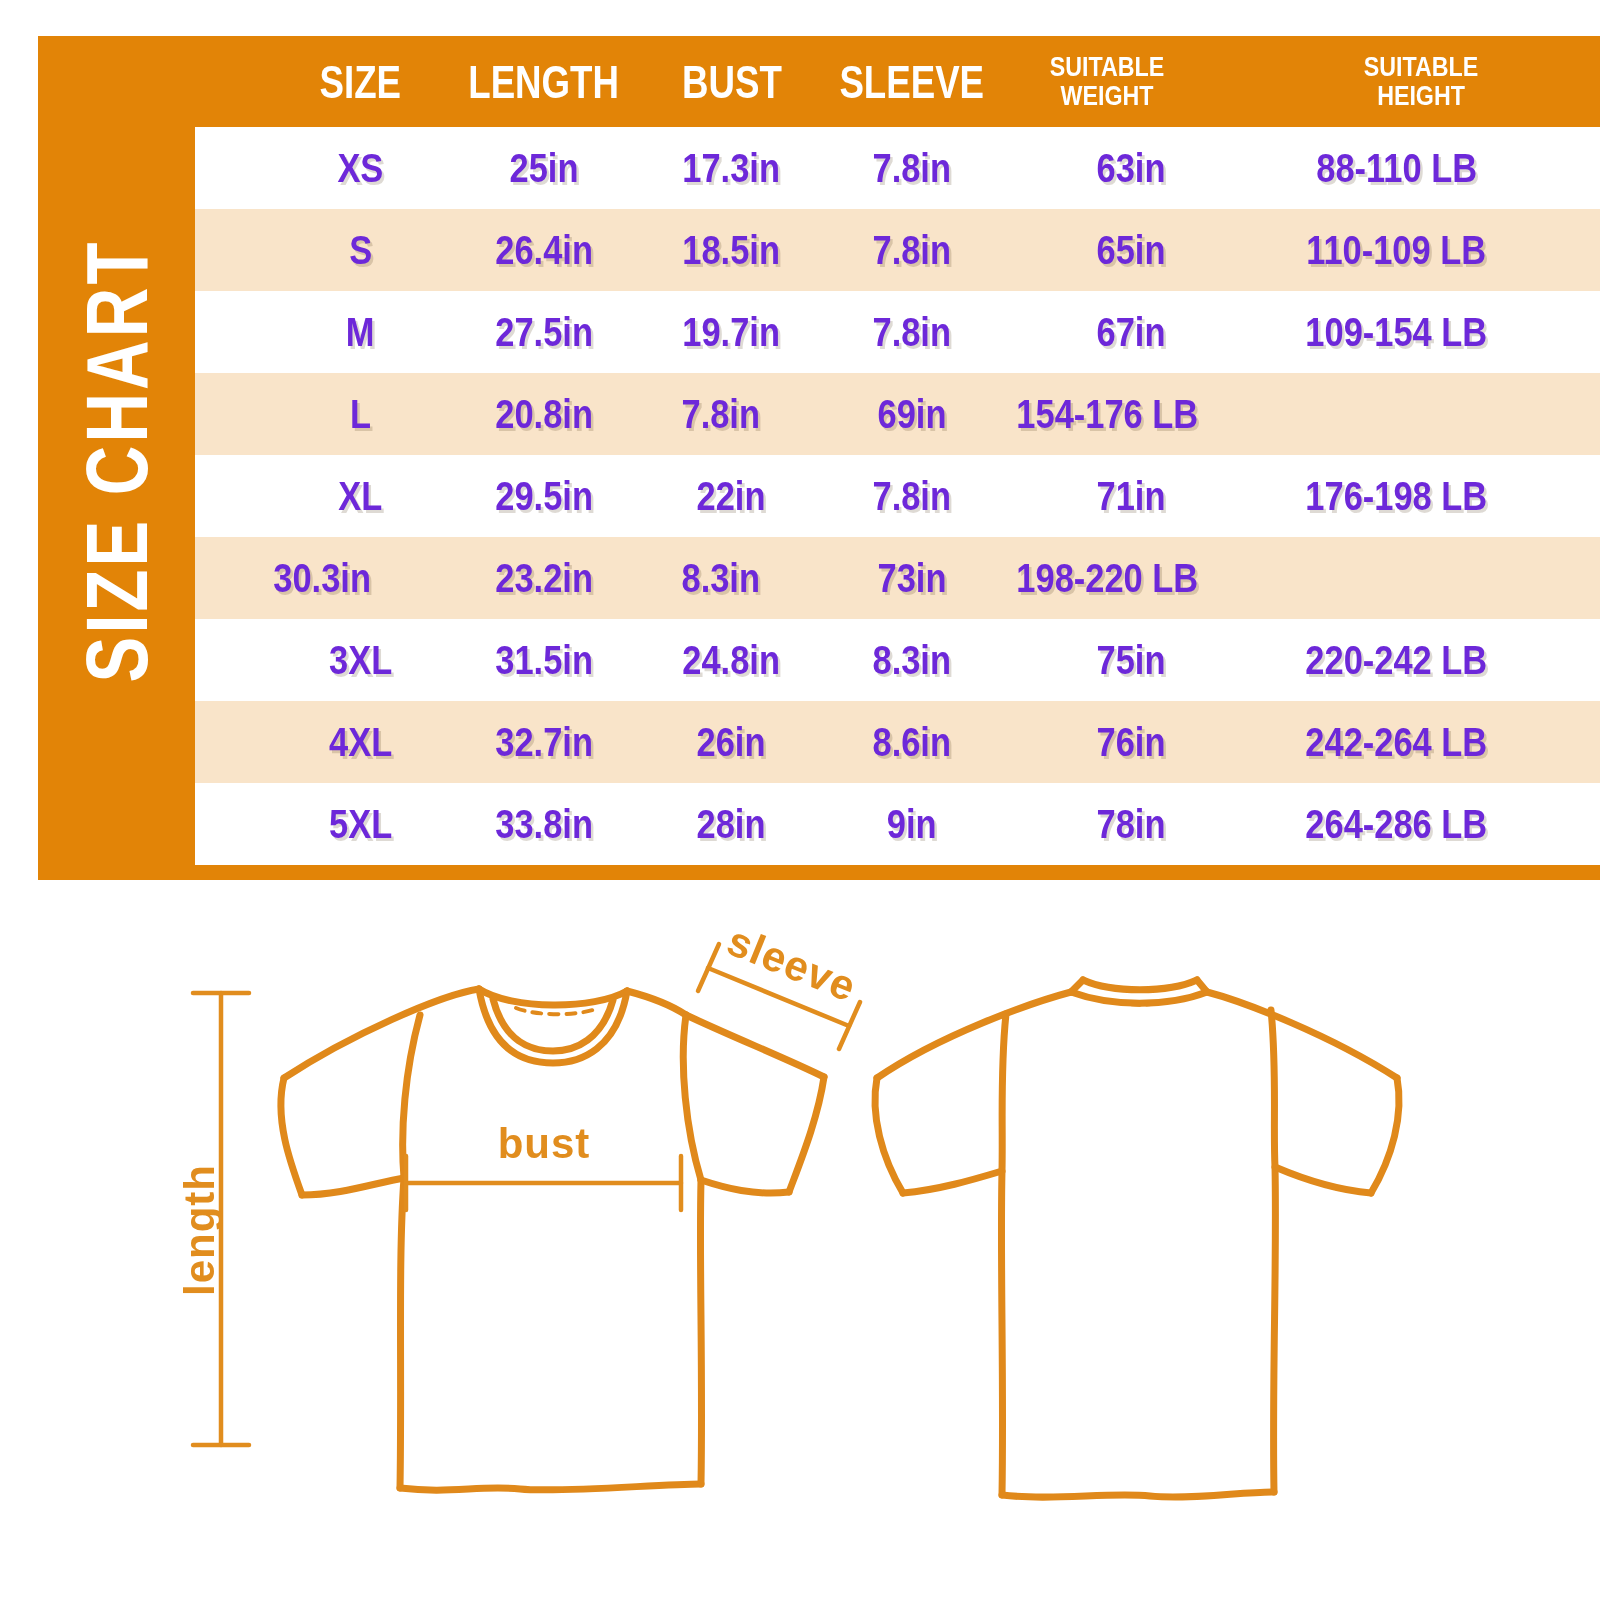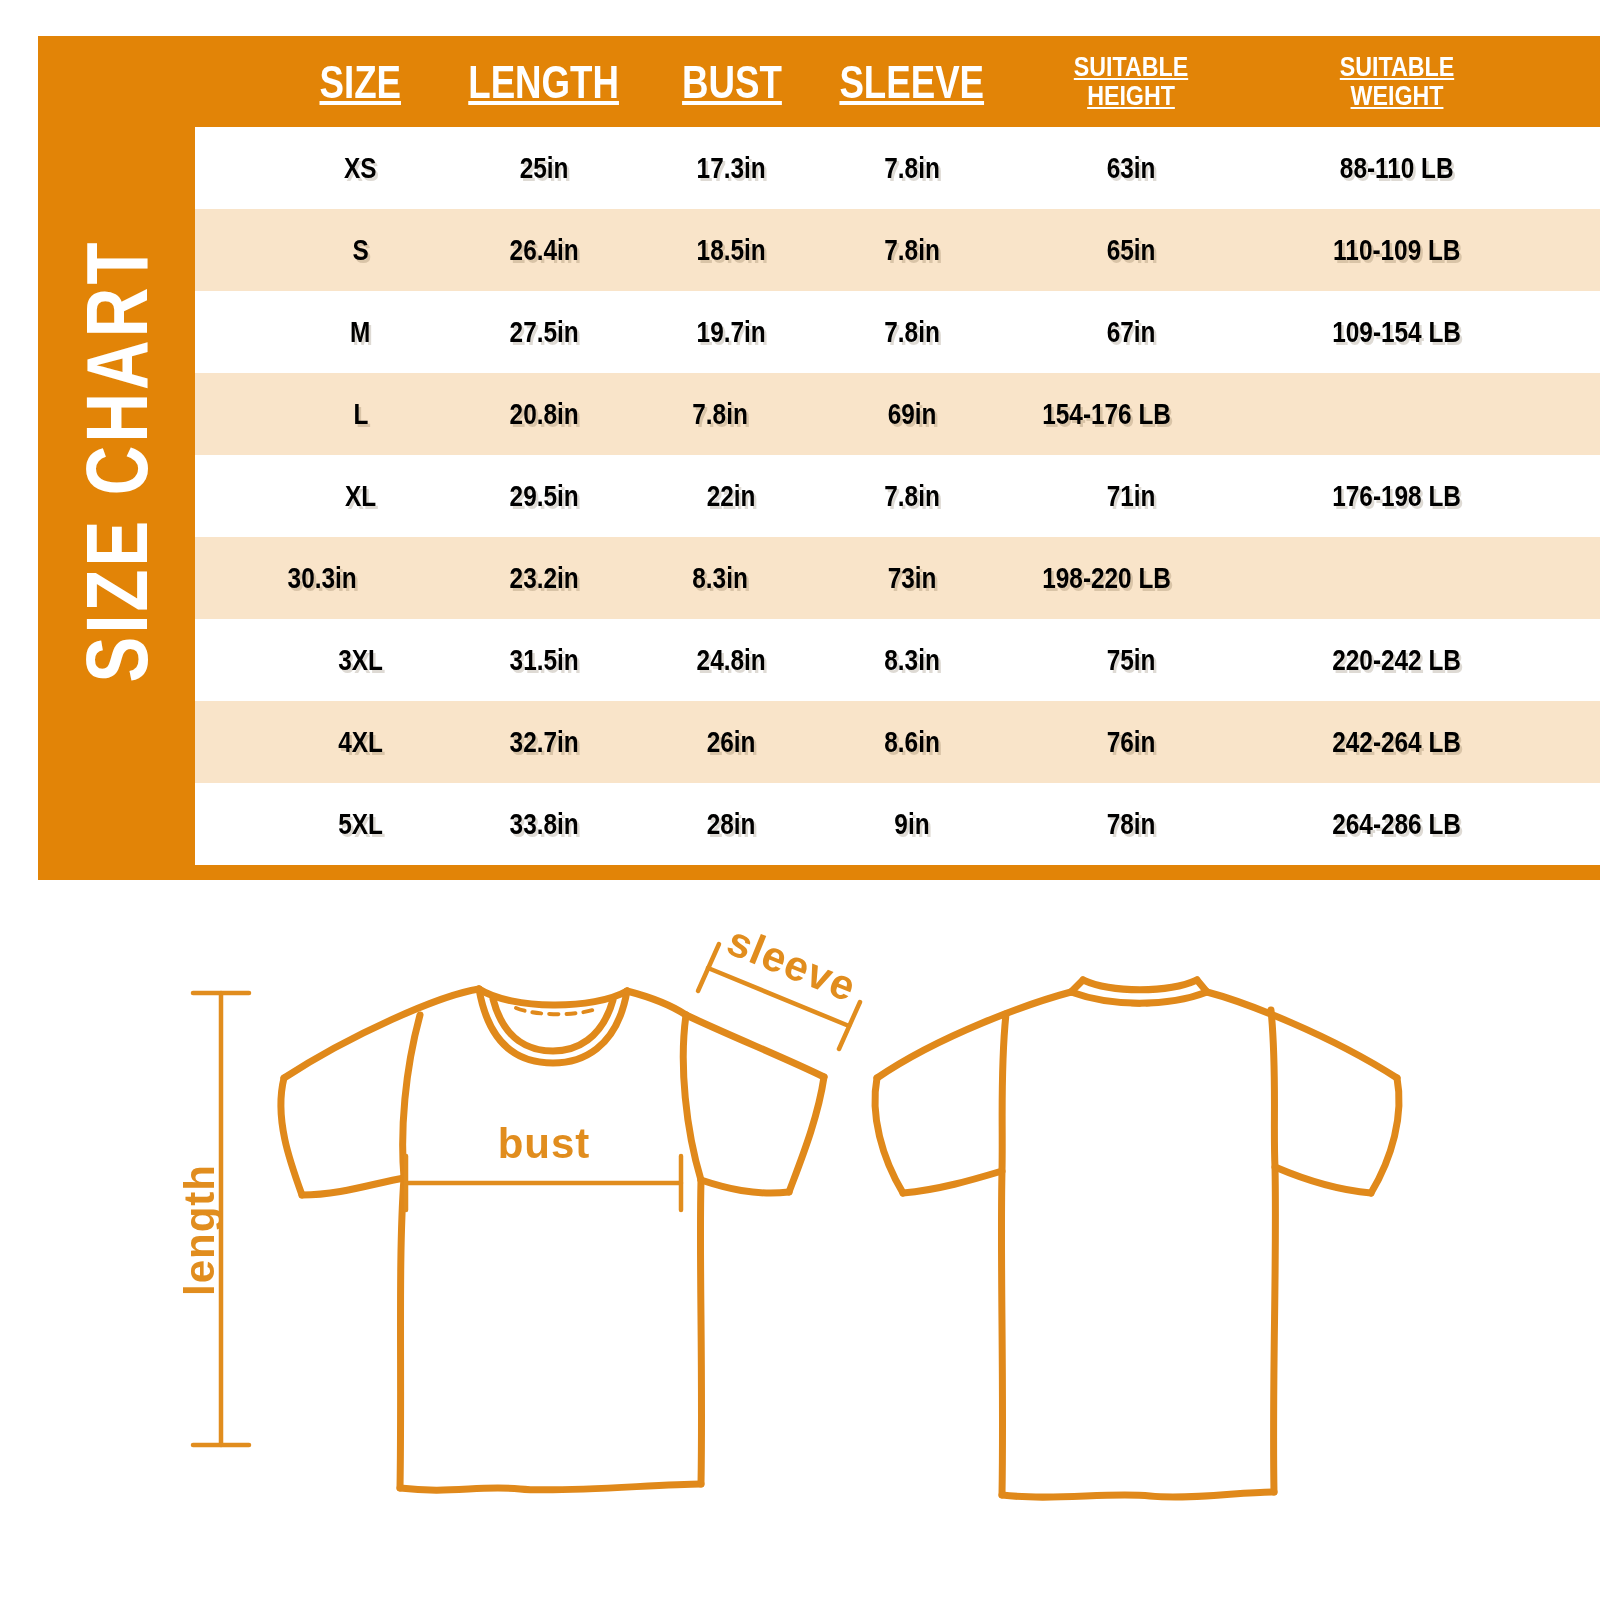--- a/index.html
+++ b/index.html
@@ -5,40 +5,40 @@
   html,body{margin:0;padding:0;background:#ffffff;}
   body{width:1600px;height:1600px;position:relative;overflow:hidden;
        font-family:"Liberation Sans",sans-serif;}
   .page{position:absolute;inset:0;}
 
   
   .size-table{position:absolute;left:38px;top:36px;width:1562px;height:844px;
               background:#E28407;box-sizing:border-box;}
   .header-row{display:grid;grid-template-columns:157px 255px 188px 187px 196px 242px 337px;
               height:91px;}
-  .hcell{display:flex;justify-content:center;align-items:center;color:#ffffff;font-weight:700;text-decoration:underline;}
+  .hcell{display:flex;justify-content:center;align-items:center;color:#ffffff;font-weight:700;}
   .hcell .cnd{transform:scaleX(0.78);font-size:47px;white-space:nowrap;}
   .hcell.small .cnd{font-size:27px;line-height:1.07;text-align:center;white-space:normal;
                     width:150px;transform:scaleX(0.86);}
   .colpad1{padding-left:76px;}
   .colpad4{padding-right:22px;}
   .colpad5{padding-right:22px;}
   .colpad6{padding-right:70px;}
 
   .body-row{display:flex;height:738px;}
   .side{width:157px;display:flex;align-items:center;justify-content:center;
         padding-bottom:70px;box-sizing:border-box;}
   .side-text{writing-mode:vertical-rl;transform:rotate(180deg) scaleY(0.78);
              color:#ffffff;font-weight:700;font-size:88px;letter-spacing:4px;white-space:nowrap;}
   .rows{width:1405px;}
   .row{display:grid;grid-template-columns:255px 188px 187px 196px 242px 337px;
        height:82px;background:#ffffff;}
   .row.alt{background:#F9E4C9;}
   .cell{display:flex;justify-content:center;align-items:center;
-        color:#000000;font-weight:700;font-size:29px;}
+        color:#6d28d9;font-weight:700;font-size:41px;}
   .cell .cnd{transform:scaleX(0.84);white-space:nowrap;
              text-shadow:3px 3px 0 rgba(70,48,15,0.18);}
 
   
   .diagram{position:absolute;left:0;top:900px;width:1600px;height:700px;}
   .diagram text{font-family:"Liberation Sans",sans-serif;font-weight:700;
                 font-size:42px;letter-spacing:1px;}
 </style>
 </head>
 <body>
@@ -53,25 +53,25 @@
         </div>
       <div class="hcell">
         <span class="cnd">LENGTH</span>
         </div>
       <div class="hcell">
         <span class="cnd">BUST</span>
         </div>
       <div class="hcell colpad4">
         <span class="cnd">SLEEVE</span>
         </div>
+      <div class="hcell small colpad6">
+        <span class="cnd">SUITABLE WEIGHT</span>
+        </div>
       <div class="hcell small colpad5">
         <span class="cnd">SUITABLE HEIGHT</span>
-        </div>
-      <div class="hcell small colpad6">
-        <span class="cnd">SUITABLE WEIGHT</span>
         </div>
     </div>
 
     <div class="body-row">
       <div class="side">
         <span class="side-text">SIZE CHART</span>
       </div>
       <div id="rows" class="rows">
           <div class="row">
             <div class="cell colpad1">

